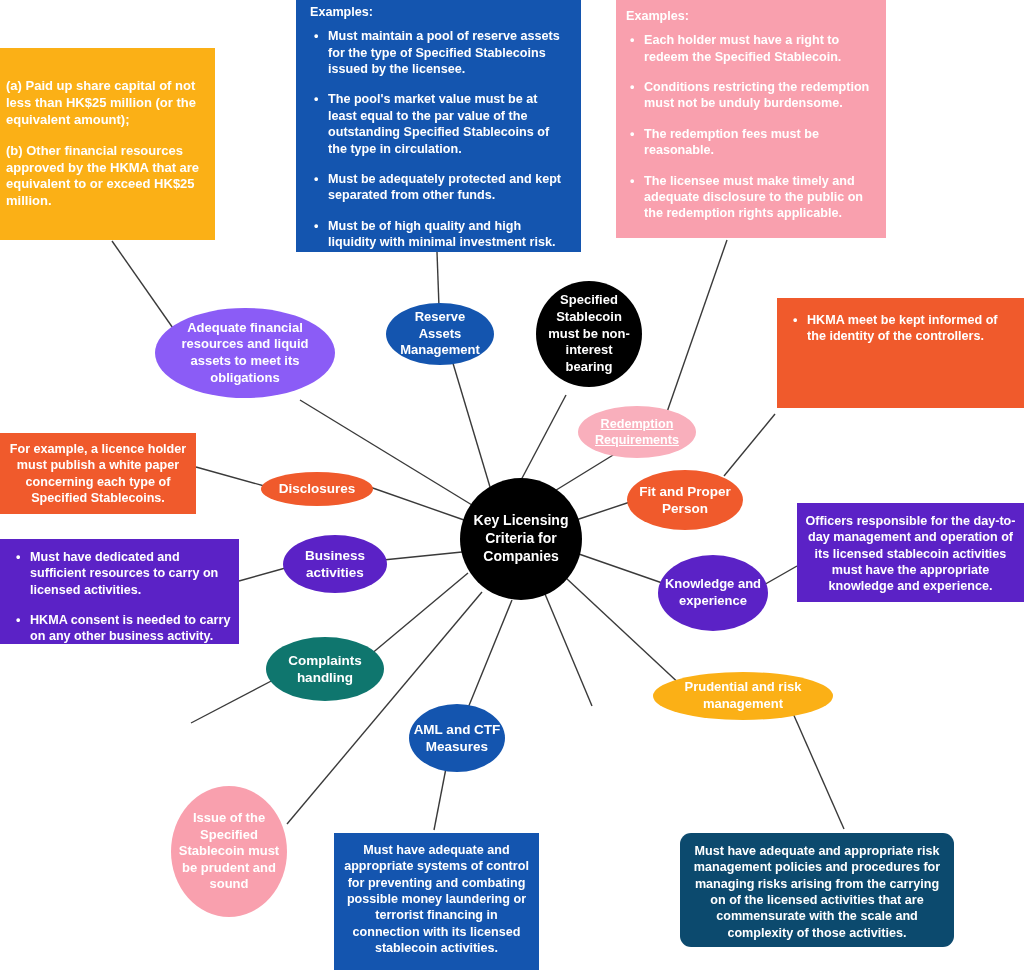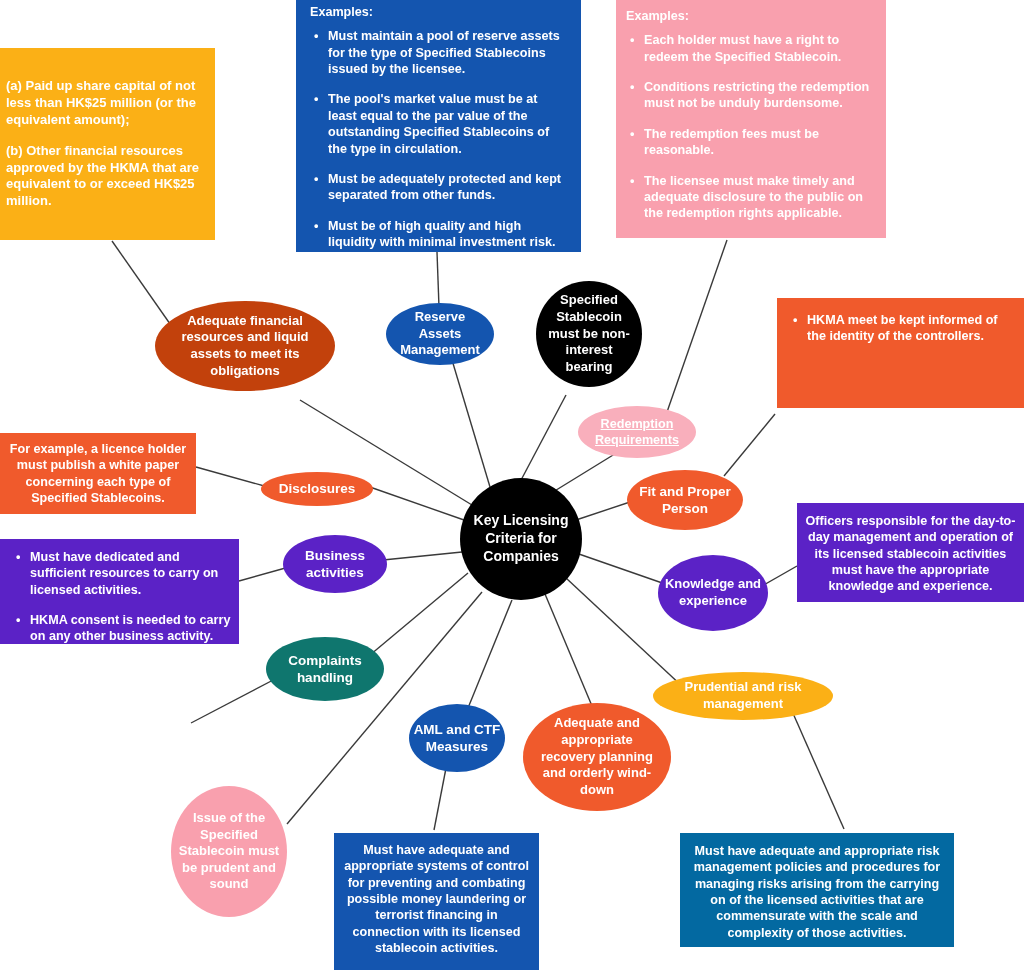--- a/index.html
+++ b/index.html
@@ -125,29 +125,29 @@
       <li>Must have dedicated and sufficient resources to carry on licensed activities.</li>
       <li>HKMA consent is needed to carry on any other business activity.</li>
     </ul>
   </div>
 
 
   <div class="box center-text" style="left:334px;top:833px;width:205px;height:137px;background:#1455AF;padding:9px 7px;font-size:12.6px;">
     <p>Must have adequate and appropriate systems of control for preventing and combating possible money laundering or terrorist financing in connection with its licensed stablecoin activities.</p>
   </div>
 
-  <div class="box center-text" style="left:680px;top:833px;width:274px;height:114px;background:#0369a1;padding:10px 7px;font-size:12.6px;">
+  <div class="box center-text" style="left:680px;top:833px;width:274px;height:114px;background:#0c4a6e;padding:10px 7px;font-size:12.6px;border-radius:11px;">
     <p>Must have adequate and appropriate risk management policies and procedures for managing risks arising from the carrying on of the licensed activities that are commensurate with the scale and complexity of those activities.</p>
   </div>
 
   <div class="node ellipse" style="left:460px;top:478px;width:122px;height:122px;background:#000000;font-size:14px;padding:0 10px;">
     <span>Key Licensing Criteria for Companies</span>
   </div>
 
-  <div class="node ellipse" style="left:155px;top:301px;width:180px;height:90px;background:#c2410c;font-size:13px;padding:0 14px;">
+  <div class="node ellipse" style="left:155px;top:308px;width:180px;height:90px;background:#8b5cf6;font-size:13px;padding:0 14px;">
     <span>Adequate financial resources and liquid assets to meet its obligations</span>
   </div>
 
   <div class="node ellipse" style="left:386px;top:303px;width:108px;height:62px;background:#1455AF;font-size:13px;padding:0 6px;">
     <span>Reserve Assets Management</span>
   </div>
 
   <div class="node ellipse" style="left:536px;top:281px;width:106px;height:106px;background:#000000;font-size:13px;padding:0 6px;">
     <span>Specified Stablecoin must be non-interest bearing</span>
   </div>
@@ -161,23 +161,20 @@
   </div>
 
   <div class="node ellipse" style="left:658px;top:555px;width:110px;height:76px;background:#5B22C6;font-size:13px;padding:0 6px;">
     <span>Knowledge and experience</span>
   </div>
 
   <div class="node ellipse" style="left:653px;top:672px;width:180px;height:48px;background:#FBB016;font-size:13px;padding:0 10px;">
     <span>Prudential and risk management</span>
   </div>
 
-  <div class="node ellipse" style="left:523px;top:703px;width:148px;height:108px;background:#F05A2C;font-size:13px;padding:0 10px;">
-    <span>Adequate and appropriate recovery planning and orderly wind-down</span>
-  </div>
 
   <div class="node ellipse" style="left:409px;top:704px;width:96px;height:68px;background:#1455AF;font-size:13.5px;padding:0 4px;">
     <span>AML and CTF Measures</span>
   </div>
 
   <div class="node ellipse" style="left:171px;top:786px;width:116px;height:131px;background:#F9A0AE;font-size:13px;padding:0 6px;">
     <span>Issue of the Specified Stablecoin must be prudent and sound</span>
   </div>
 
   <div class="node ellipse" style="left:266px;top:637px;width:118px;height:64px;background:#0f766e;font-size:13.5px;padding:0 6px;">

